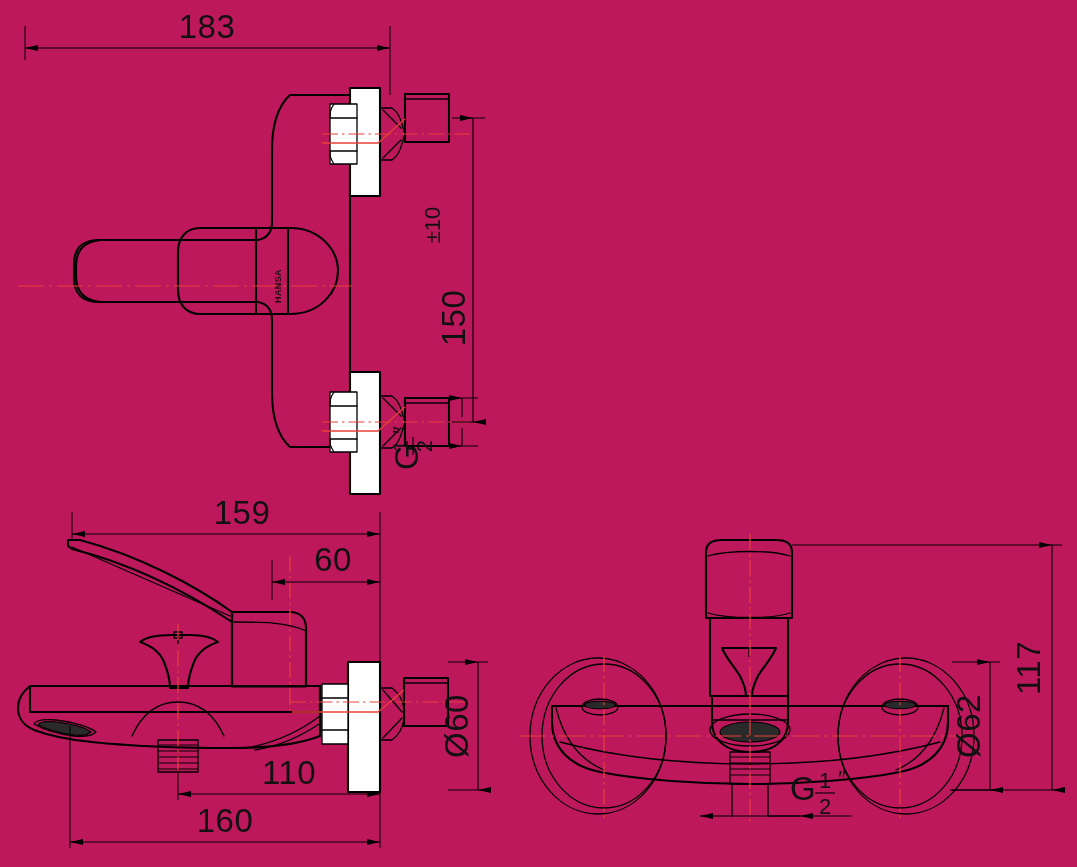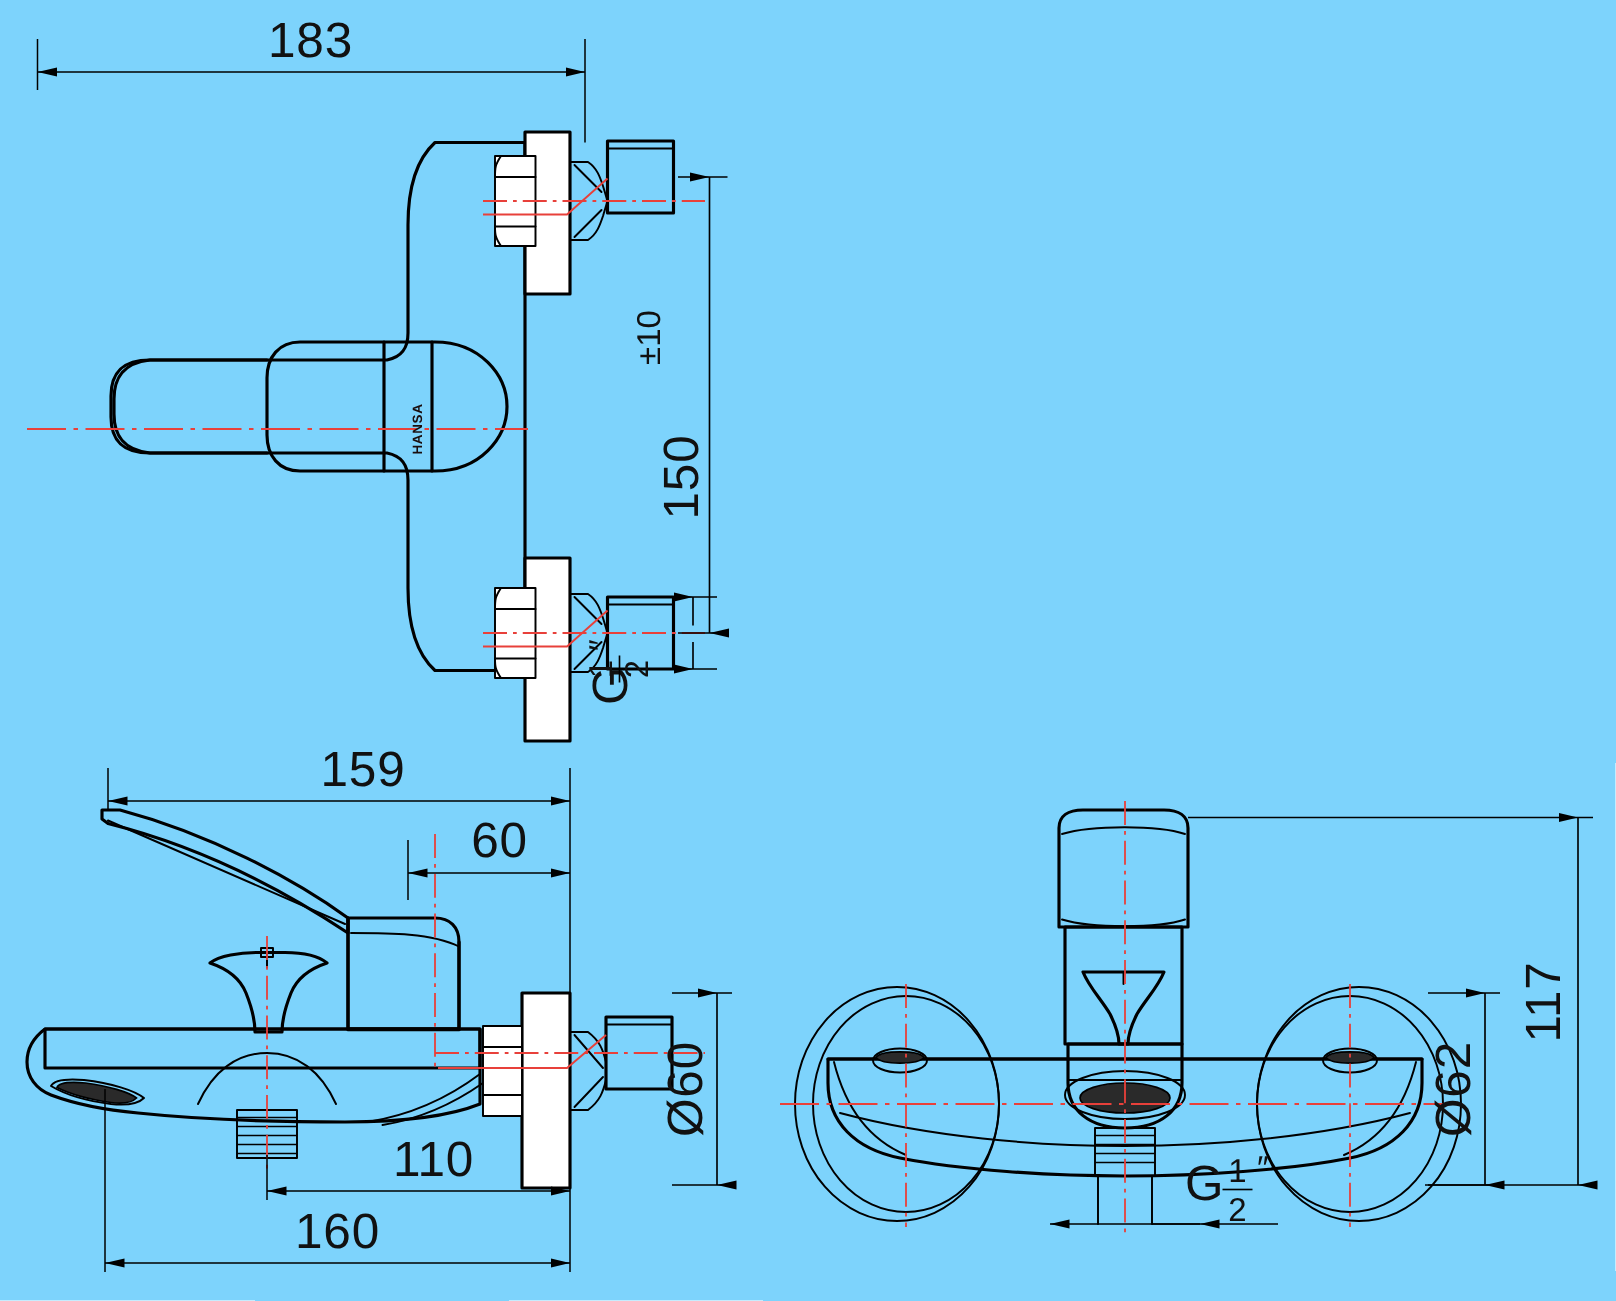--- a/index.html
+++ b/index.html
@@ -11,21 +11,21 @@
   body {
     width: 1077px;
     height: 867px;
     font-family: "Liberation Sans", sans-serif;
     overflow: hidden;
   }
   #drawing-root {
     position: relative;
     width: 1077px;
     height: 867px;
-    background: #7dd3fc;
+    background: #be185d;
   }
   svg.sheet {
     position: absolute;
     left: 0;
     top: 0;
     width: 1077px;
     height: 867px;
     display: block;
   }
   .dim-text {

